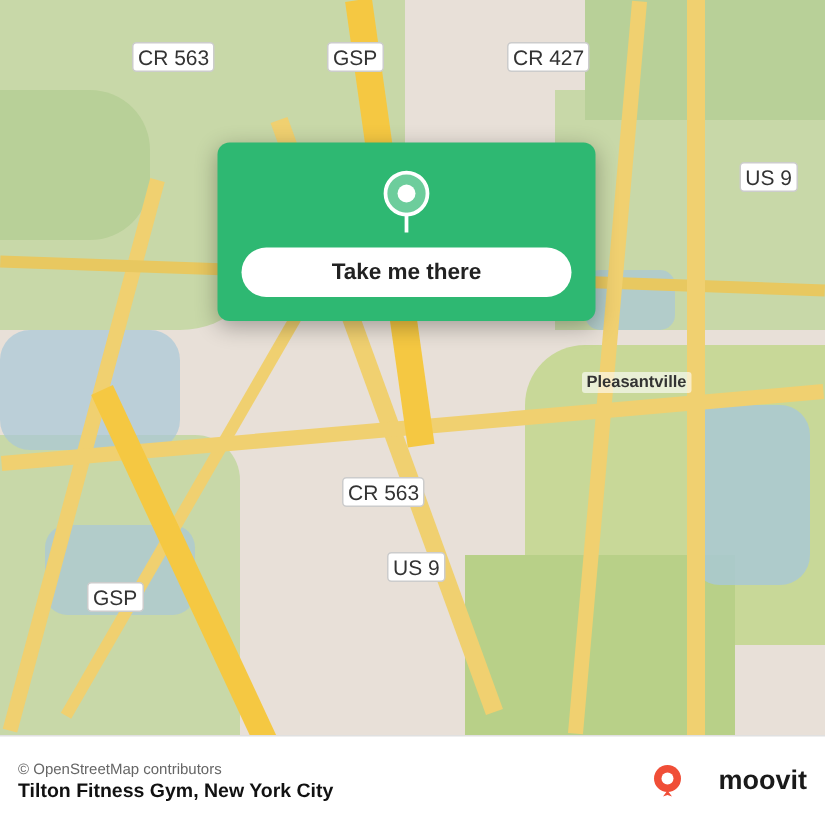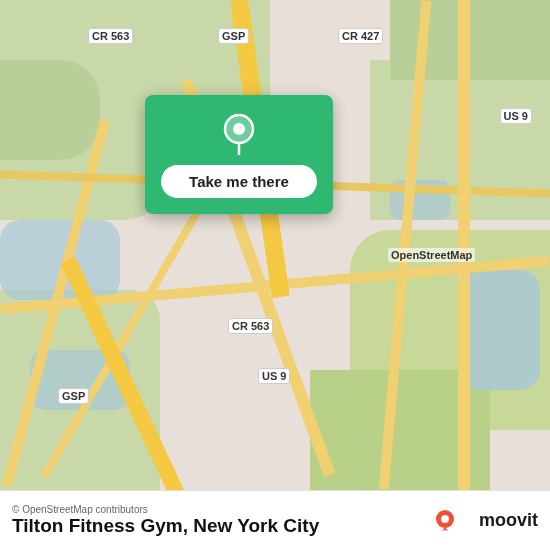--- a/index.html
+++ b/index.html
@@ -183,33 +183,33 @@
       transform: rotate(-25deg);
       transform-origin: top center;
     }
 
     
     .road-label {
       position: absolute;
       background: white;
       border: 1px solid #ccc;
       border-radius: 3px;
-      font-size: 11px;
+      font-size: 14px;
       padding: 1px 3px;
       color: #333;
       white-space: nowrap;
-      font-weight: bold;
+      font-weight: normal;
     }
 
     
     .popup-card {
       position: absolute;
       top: 95px;
       left: 145px;
-      width: 188px;
+      width: 252px;
       background: #2eb872;
       border-radius: 8px;
       padding: 16px;
       display: flex;
       flex-direction: column;
       align-items: center;
       box-shadow: 0 4px 15px rgba(0,0,0,0.3);
     }
 
     .popup-pin {
@@ -265,21 +265,21 @@
       font-size: 10px;
       color: #666;
     }
 
     .bottom-left {
       display: flex;
       flex-direction: column;
     }
 
     .place-name {
-      font-size: 19px;
+      font-size: 13px;
       font-weight: 600;
       color: #111;
     }
 
     
     .city-label {
       position: absolute;
       font-size: 11px;
       font-weight: bold;
       color: #333;
@@ -320,21 +320,21 @@
     <div class="highway-gsp2"></div>
 
     <span class="road-label" style="top:28px;left:88px">CR 563</span>
     <span class="road-label" style="top:28px;left:218px">GSP</span>
     <span class="road-label" style="top:28px;left:338px">CR 427</span>
     <span class="road-label" style="top:108px;right:18px">US 9</span>
     <span class="road-label" style="top:318px;left:228px">CR 563</span>
     <span class="road-label" style="top:388px;left:58px">GSP</span>
     <span class="road-label" style="top:368px;left:258px">US 9</span>
 
-    <span class="city-label" style="top:248px;left:388px">OpenStreetMap</span>
+    <span class="city-label" style="top:248px;left:388px">Pleasantville</span>
 
     <div class="popup-card">
       <svg class="popup-pin" viewBox="0 0 44 44" fill="none" xmlns="http://www.w3.org/2000/svg">
         <circle cx="22" cy="18" r="14" fill="white" fill-opacity="0.3"></circle>
         <circle cx="22" cy="18" r="14" stroke="white" stroke-width="2.5"></circle>
         <circle cx="22" cy="18" r="6" fill="white"></circle>
         <path d="M22 32 L22 44" stroke="white" stroke-width="2.5" stroke-linecap="round"></path>
       </svg>
       <button class="popup-button">Take me there</button>
     </div>

